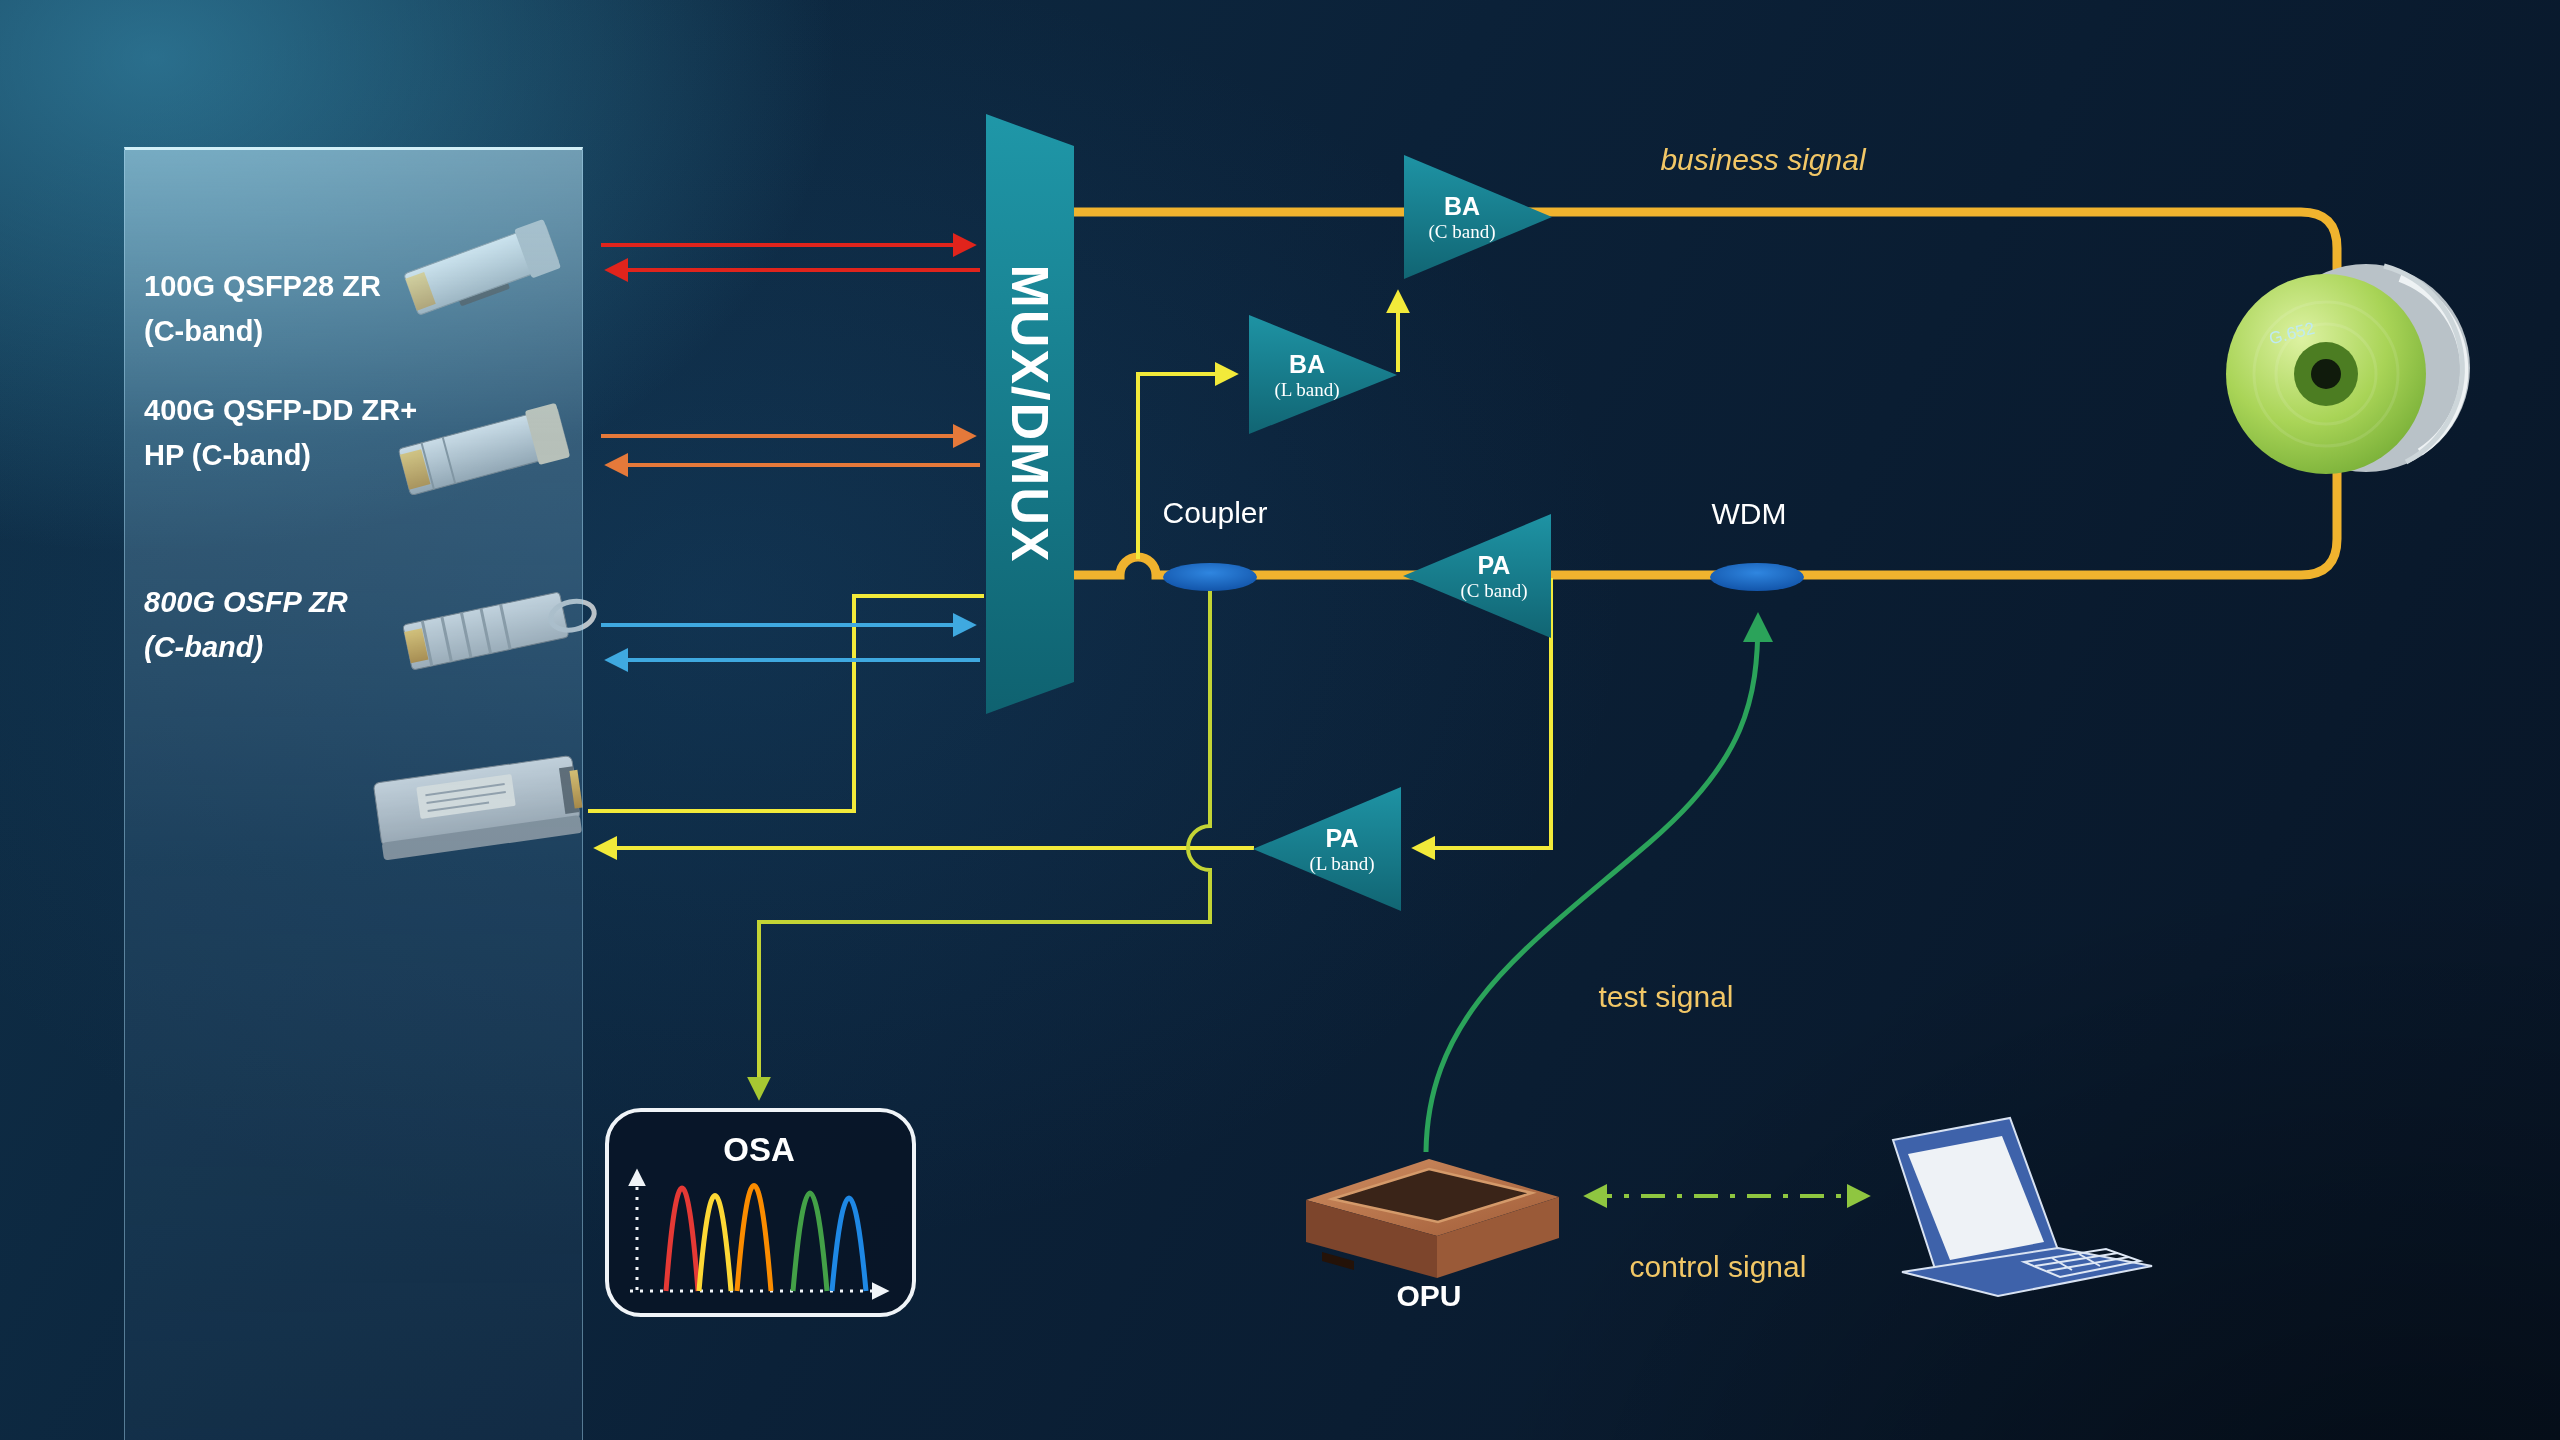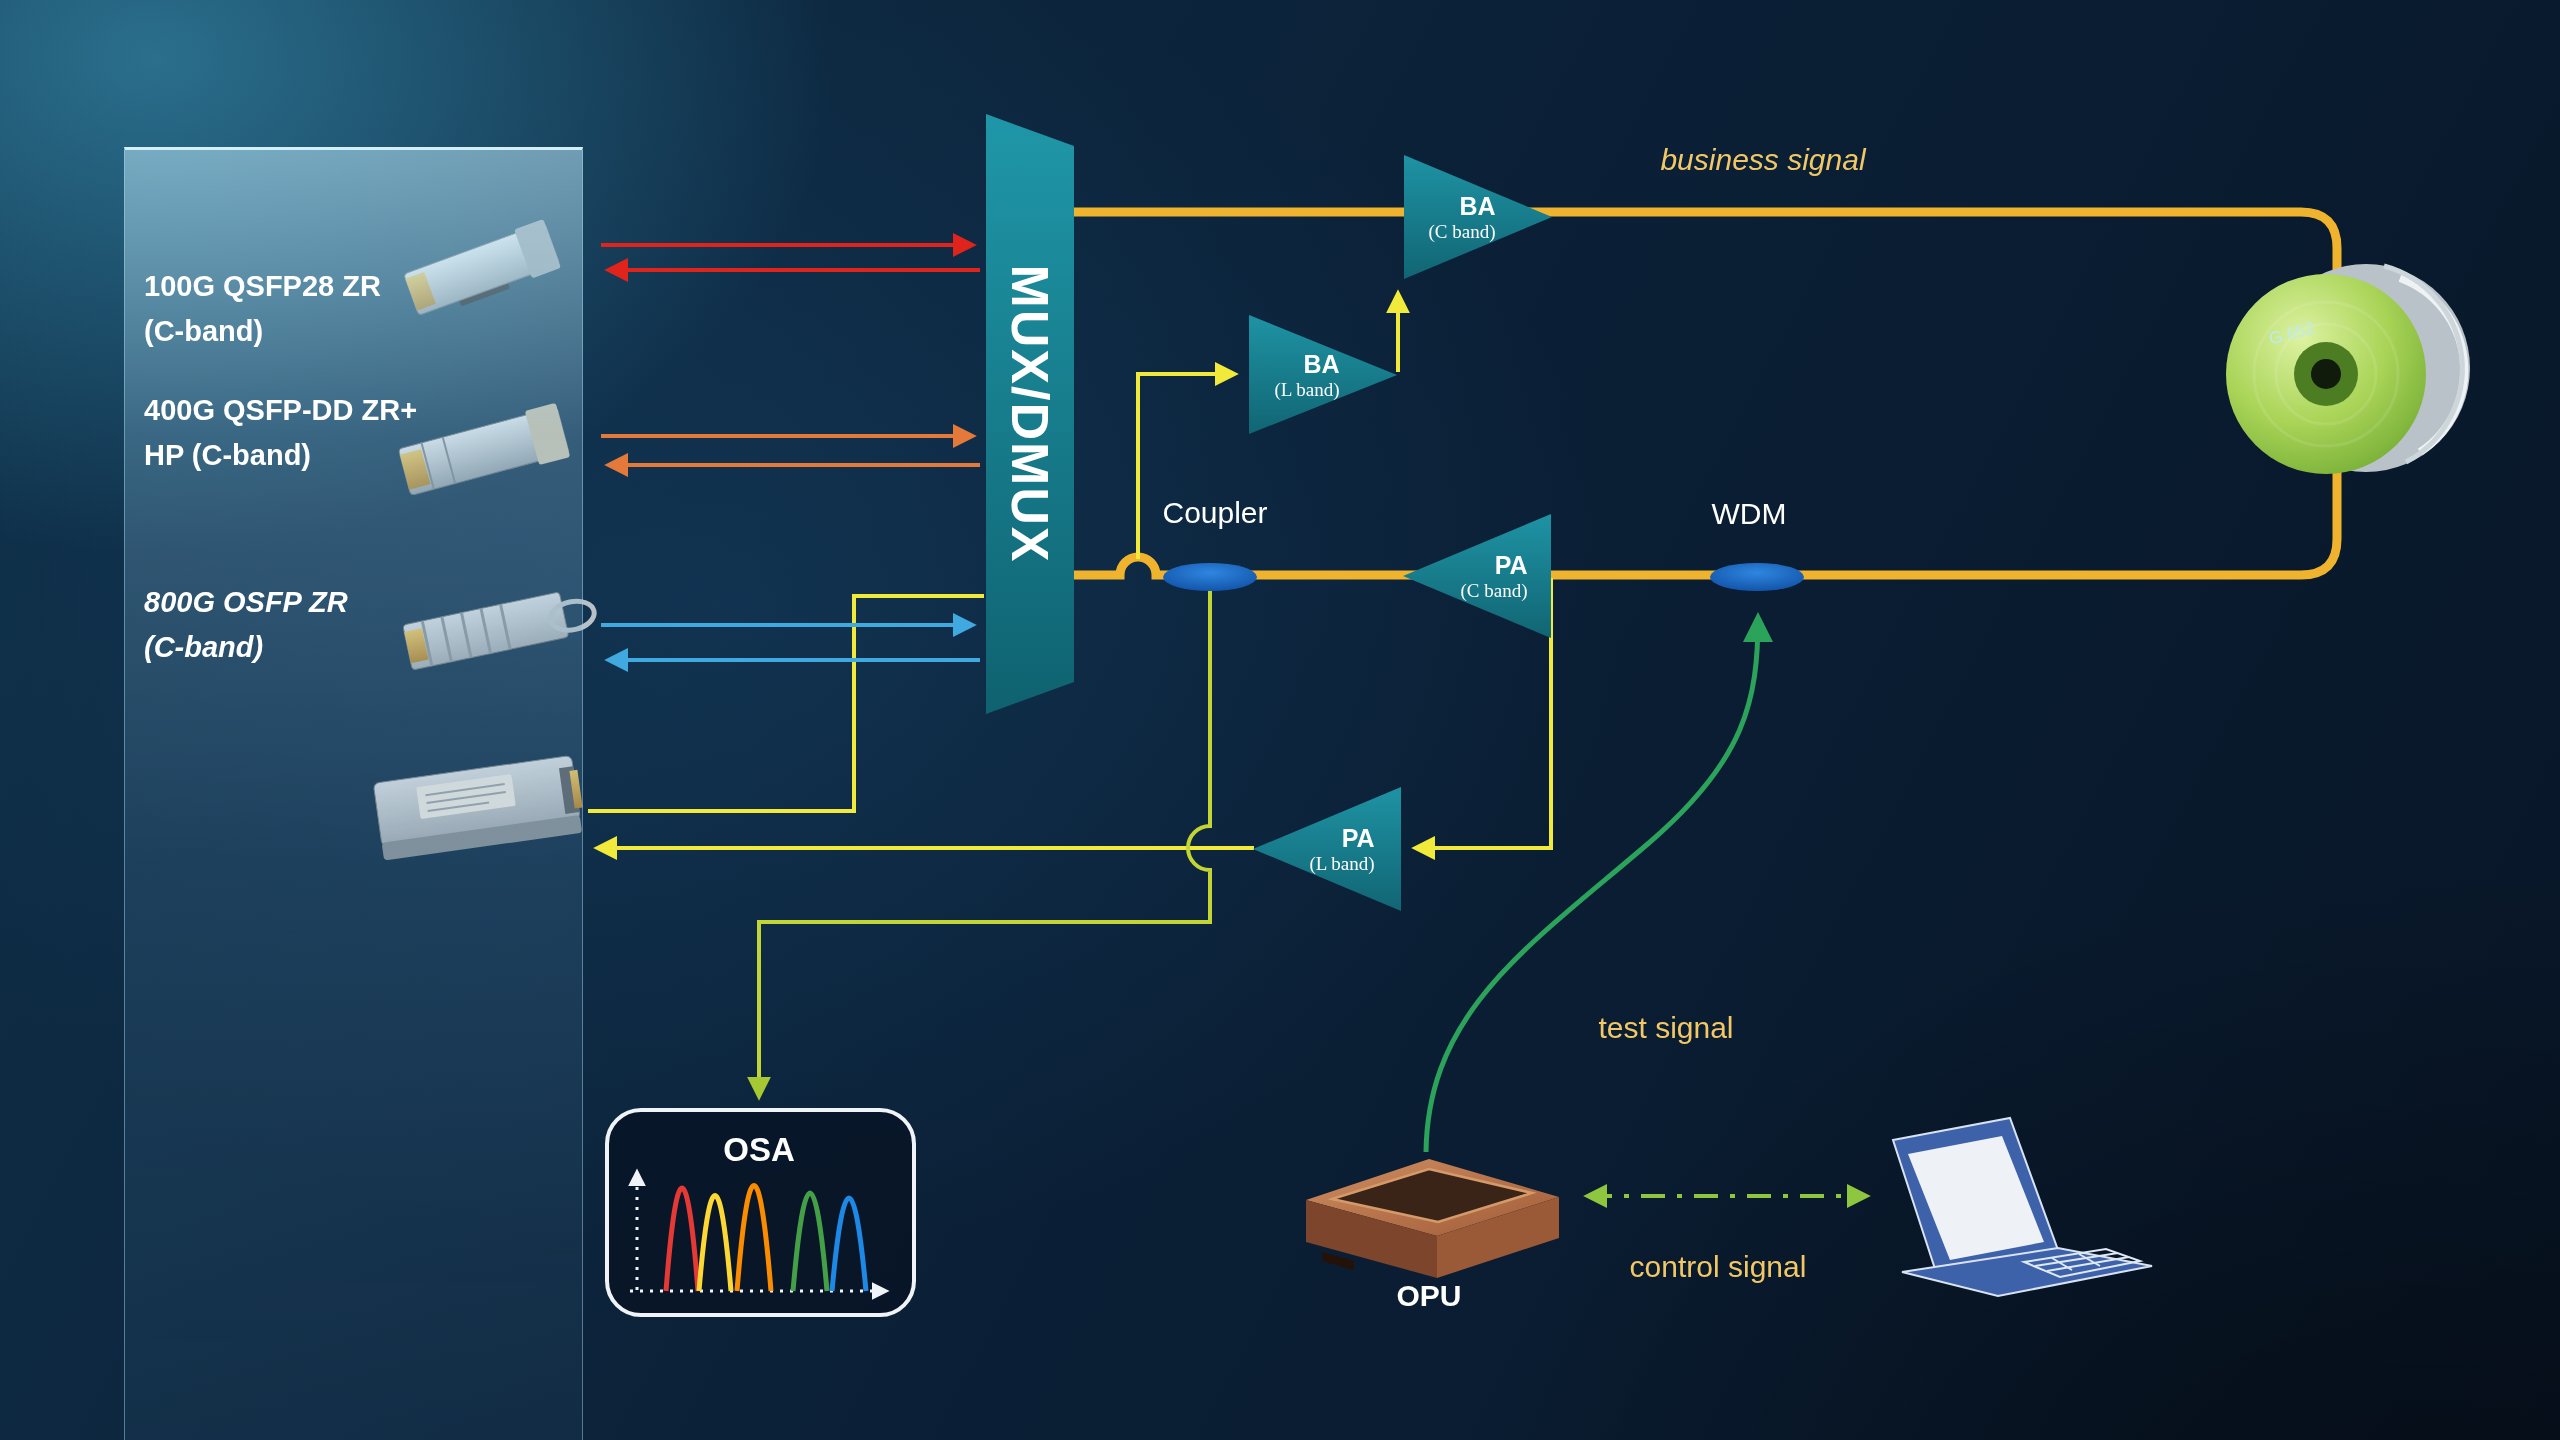--- a/index.html
+++ b/index.html
@@ -8,21 +8,21 @@
     font-family:"Liberation Sans",sans-serif;
     background:
       radial-gradient(ellipse 1100px 800px at 6% 4%, rgba(70,175,210,0.50), rgba(70,175,210,0) 62%),
       radial-gradient(ellipse 1400px 1000px at 28% 42%, rgba(35,100,150,0.22), rgba(35,100,150,0) 65%),
       radial-gradient(ellipse 1600px 1200px at 95% 110%, rgba(0,0,0,0.45), rgba(0,0,0,0) 60%),
       linear-gradient(118deg,#0f3049 0%,#0b2138 45%,#081526 100%);
   }
   svg{position:absolute;left:0;top:0;}
   .lbl{position:absolute;transform:translate(-50%,-50%);color:#fff;white-space:nowrap;z-index:5;}
   .module-label{color:#fff;font-weight:bold;font-size:29px;line-height:45px;z-index:5;position:absolute;}
-  .amp-label{text-align:right;line-height:1.2;}
+  .amp-label{text-align:center;line-height:1.2;}
   .amp-name{font-weight:bold;font-size:25px;display:block;}
   .amp-band{font-size:19px;display:block;font-family:Liberation Serif, serif;}
   .node-label{font-size:30px;font-weight:500;}
   .signal-label{color:#f2c766;font-size:30px;font-weight:500;}
   .osa-title{font-size:33px;font-weight:bold;}
   .opu-title{font-size:30px;font-weight:bold;}
   .mux-label{font-size:52px;font-weight:bold;letter-spacing:2px;
     transform:translate(-50%,-50%) rotate(90deg);}
   .spool-label{font-size:17px;color:#bfeaf2;font-weight:500;
     transform:translate(-50%,-50%) rotate(-14deg);}
@@ -236,20 +236,20 @@
   </div>
   <div class="lbl amp-label" style="left:1342px;top:849px;">
     <span class="amp-name">PA</span>
     <span class="amp-band">(L band)</span>
   </div>
 
   <div class="lbl node-label" style="left:1215px;top:513px;">Coupler</div>
   <div class="lbl node-label" style="left:1749px;top:514px;">WDM</div>
 
   <div class="lbl signal-label" style="left:1763px;top:160px;font-style:italic;">business signal</div>
-  <div class="lbl signal-label" style="left:1666px;top:1028px;">test signal</div>
+  <div class="lbl signal-label" style="left:1666px;top:997px;">test signal</div>
   <div class="lbl signal-label" style="left:1718px;top:1267px;">control signal</div>
 
   <div class="lbl osa-title" style="left:759px;top:1150px;">OSA</div>
   <div class="lbl opu-title" style="left:1418px;top:1296px;margin-left:11px;">OPU</div>
 
   <div class="lbl spool-label" style="left:2292px;top:334px;">G.652</div>
 </div>
 
 </body></html>

